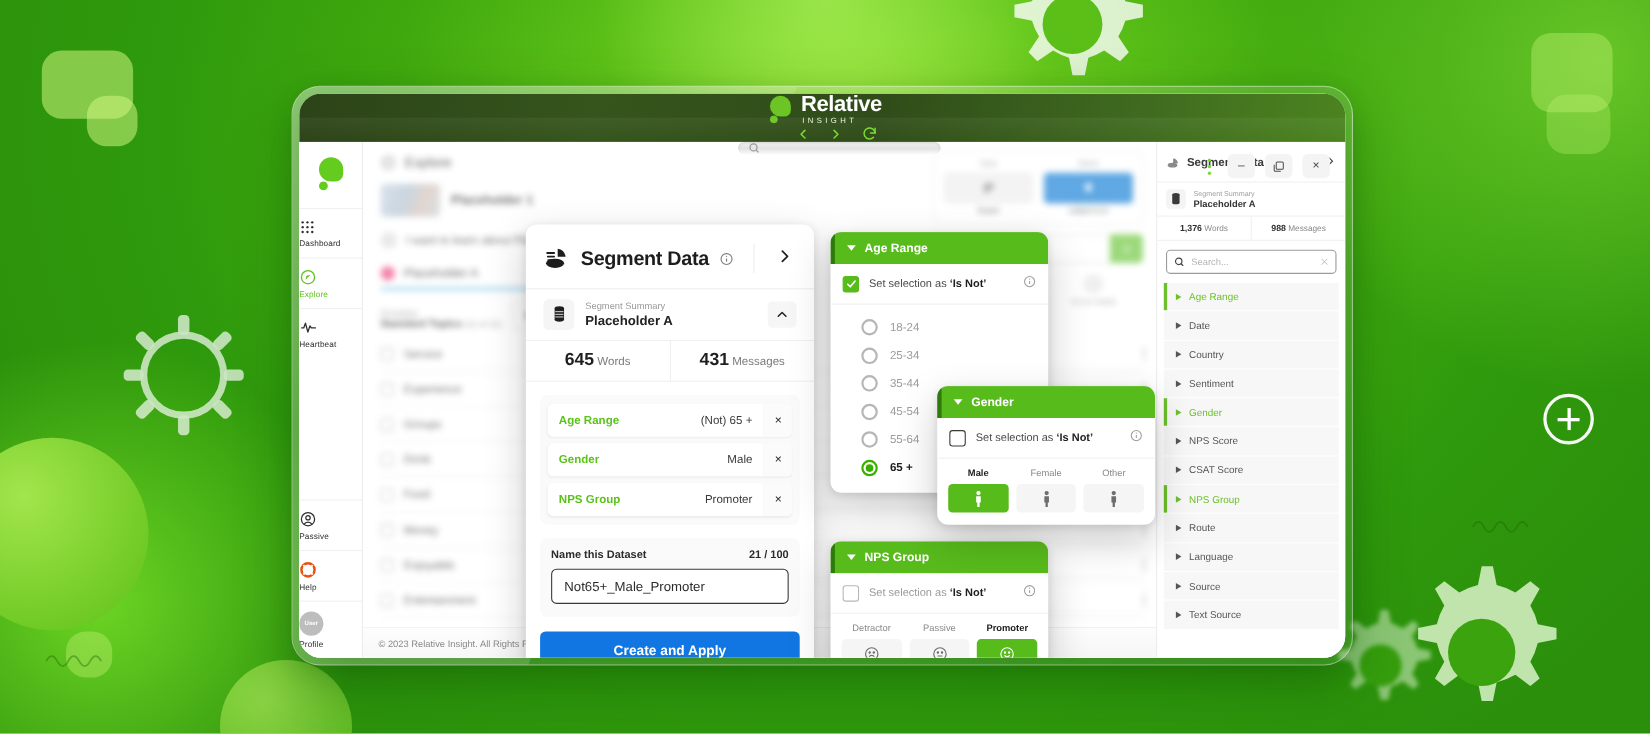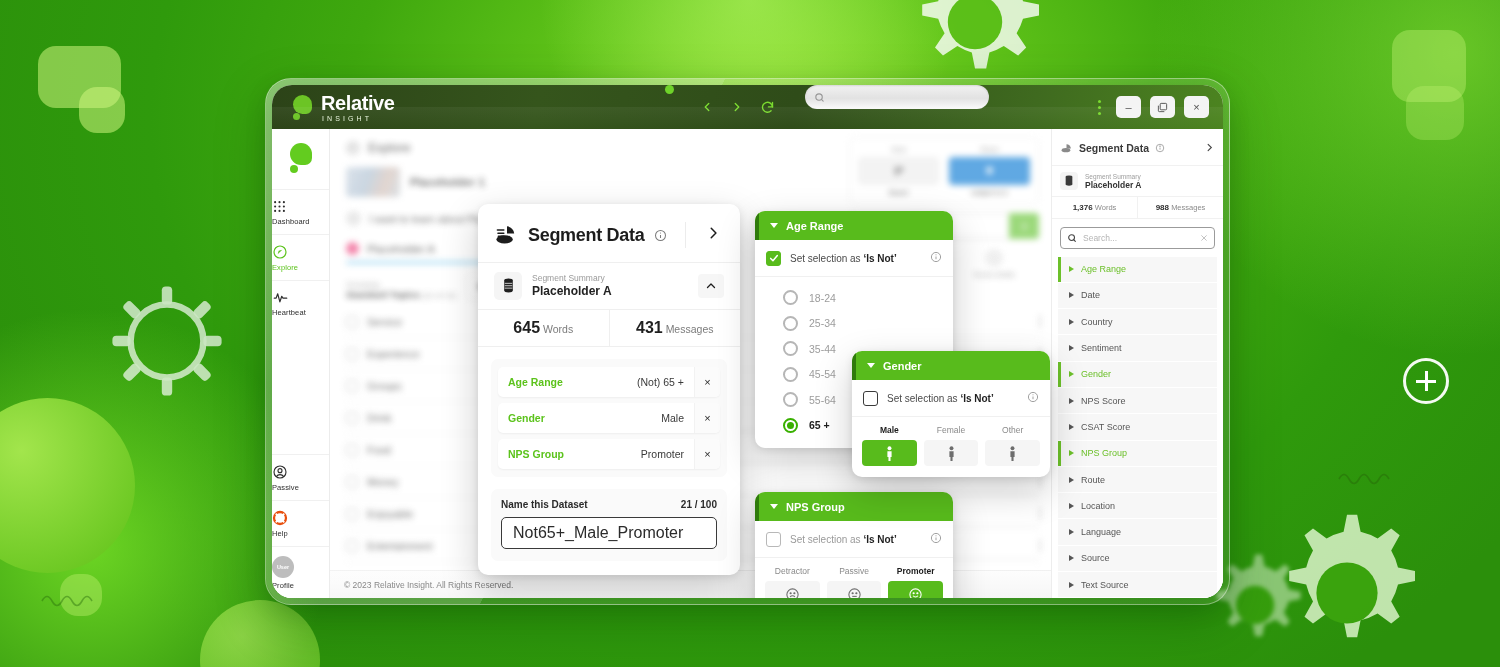--- a/index.html
+++ b/index.html
@@ -74,23 +74,24 @@
     overflow: hidden;
     background: #fff;
     box-shadow: 0 6px 26px rgba(0,40,0,.22);
   }
 
   
   #titlebar {
     position:relative;
     height: 44px;
     background: linear-gradient(100deg, #2c4318 0%, #35551c 28%, #2f4c19 55%, #3f6a1f 80%, #4c8420 100%);
-    display:flex; gap:0;
+    display:flex; align-items:center; gap:0;
     padding: 0 14px;
     z-index: 5;
+    flex-direction: column;
   }
   #titlebar::after{
     content:""; position:absolute; left:0; right:0; bottom:0; height:22px;
     background: linear-gradient(180deg, rgba(255,255,255,.05), rgba(255,255,255,.0));
     pointer-events:none;
   }
   .logo-wrap { display:flex; align-items:center; gap:7px; margin-left:6px; }
   .logo-mark { position:relative; width:22px; height:25px; }
   .logo-mark .dropb {
     position:absolute; left:1px; top:0; width:19px; height:19px;
@@ -293,21 +294,21 @@
     width:26px; height:30px; border-left:1px solid #f2f2f2; background:#fbfbfb;
     border-radius:0 5px 5px 0;
     display:flex; align-items:center; justify-content:center; font-size:11px; color:#2a2a2a; cursor:pointer;
   }
 
   .namebox { margin: 12px 13px 0; background:#fafafa; border-radius:7px; padding: 10px 10px 12px; }
   .namebox .hdr { display:flex; align-items:center; font-size:10px; font-weight:700; color:#2b2b2b; }
   .namebox .hdr .cnt { margin-left:auto; font-weight:700; color:#2b2b2b; }
   .namebox input {
     margin-top:7px; width:100%; height:32px; border:1.6px solid #3a3a3a; border-radius:5px;
-    padding: 0 11px; font-size:16px; color:#2b2b2b; font-family:inherit; background:#fff;
+    padding: 0 11px; font-size:12px; color:#2b2b2b; font-family:inherit; background:#fff;
   }
   .createbtn {
     margin: 13px 13px 0; height:33px; width: calc(100% - 26px);
     background:#1276e2; color:#fff; border:none; border-radius:5px;
     font-size:12.5px; font-weight:700; font-family:inherit; cursor:pointer;
   }
 
   
   .pop { width: 198px; overflow:hidden; }
   .pop .pophdr {
@@ -756,24 +757,20 @@
             <div class="rb-item sel">
                 <span class="caret"></span>
                 <span>NPS Group</span>
               </div>
             <div class="rb-item">
                 <span class="caret"></span>
                 <span>Route</span>
               </div>
             <div class="rb-item">
                 <span class="caret"></span>
-                <span>Location</span>
-              </div>
-            <div class="rb-item">
-                <span class="caret"></span>
                 <span>Language</span>
               </div>
             <div class="rb-item">
                 <span class="caret"></span>
                 <span>Source</span>
               </div>
             <div class="rb-item">
                 <span class="caret"></span>
                 <span>Text Source</span>
               </div>
@@ -851,20 +848,21 @@
           </div>
 
           <div class="namebox">
             <div class="hdr">
               <span>Name this Dataset</span>
               <span class="cnt">21 / 100</span>
             </div>
             <input type="text" value="Not65+_Male_Promoter" placeholder="Name this Dataset" style="">
           </div>
 
+          <button class="createbtn">Create and Apply</button>
         </div>
 
         <div class="panel pop" id="agepop">
           <div class="pophdr">
             <span class="tr-caret"></span>
             <span class="nm">Age Range</span>
           </div>
           <div class="isnot">
             <span class="cbx on">
               <svg width="10" height="10" viewBox="0 0 24 24" fill="none" stroke="#fff" stroke-width="3.6" stroke-linecap="round" stroke-linejoin="round">

